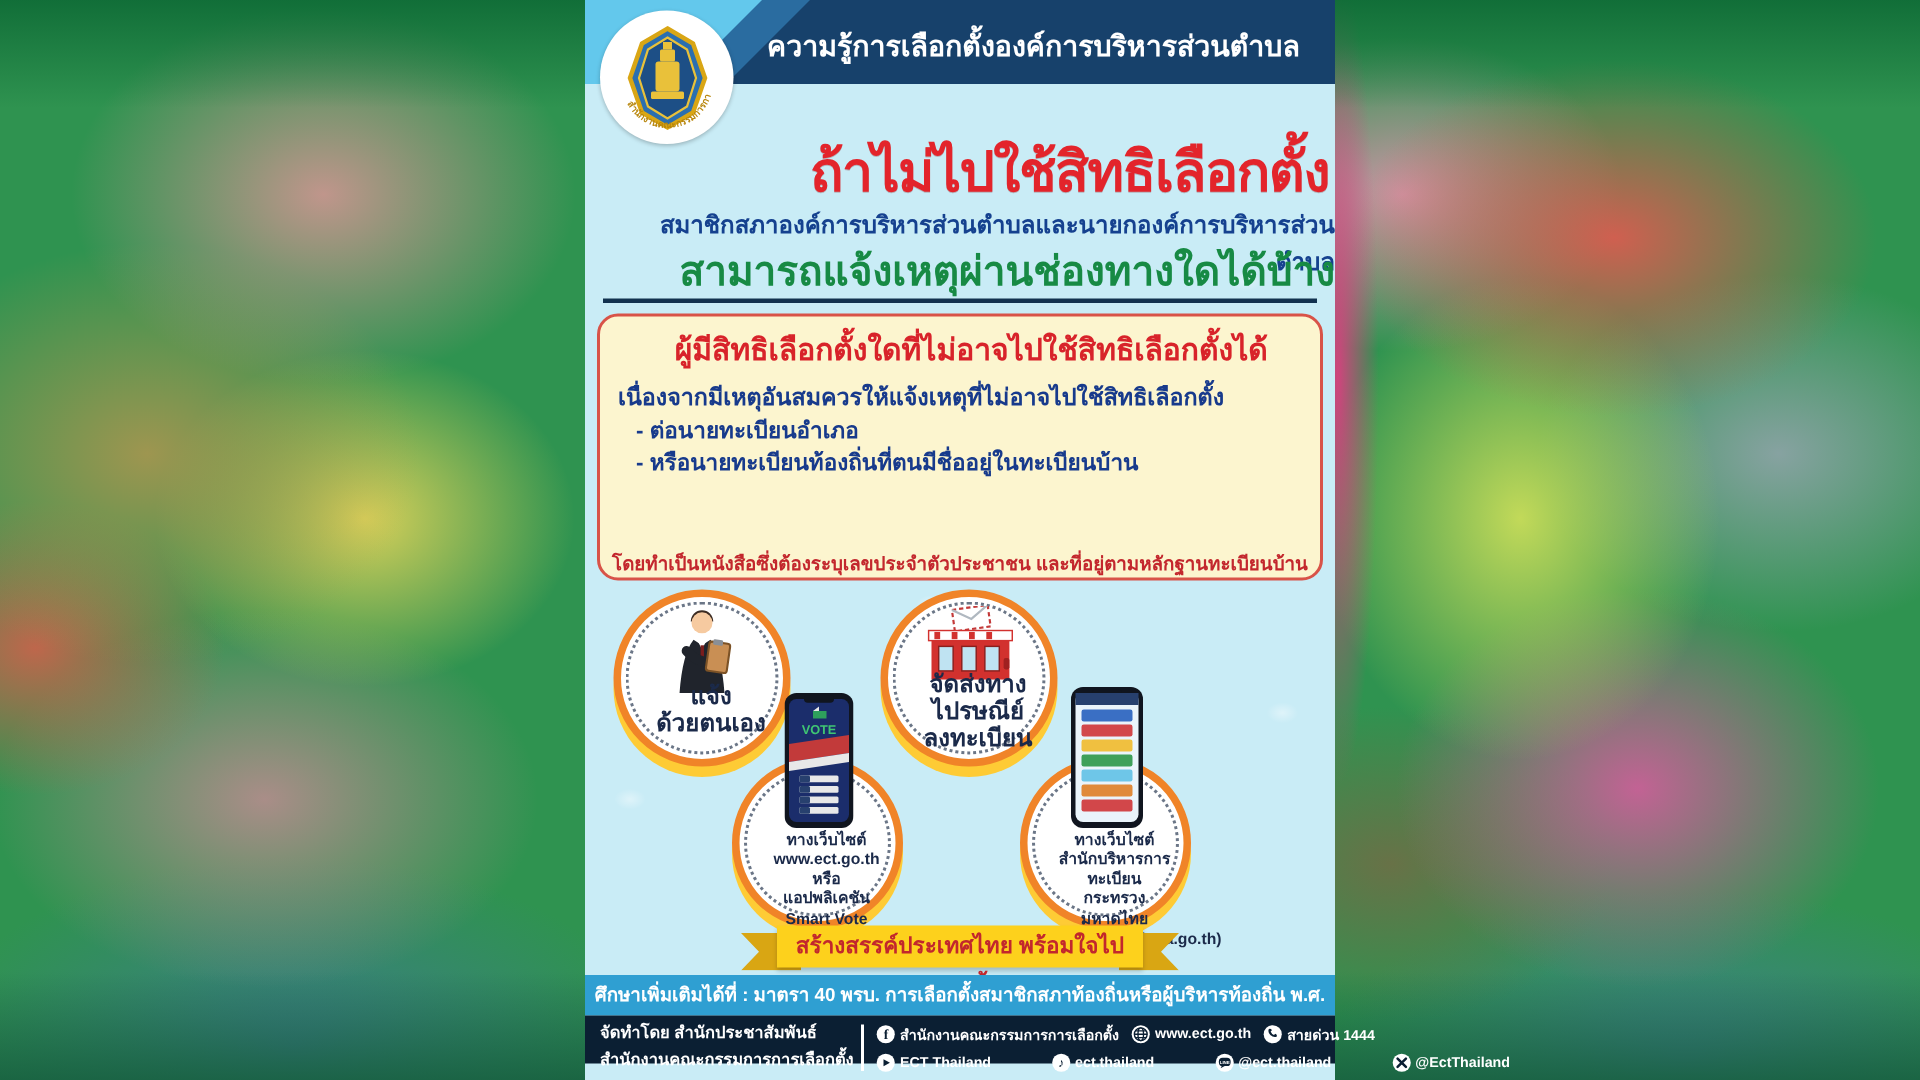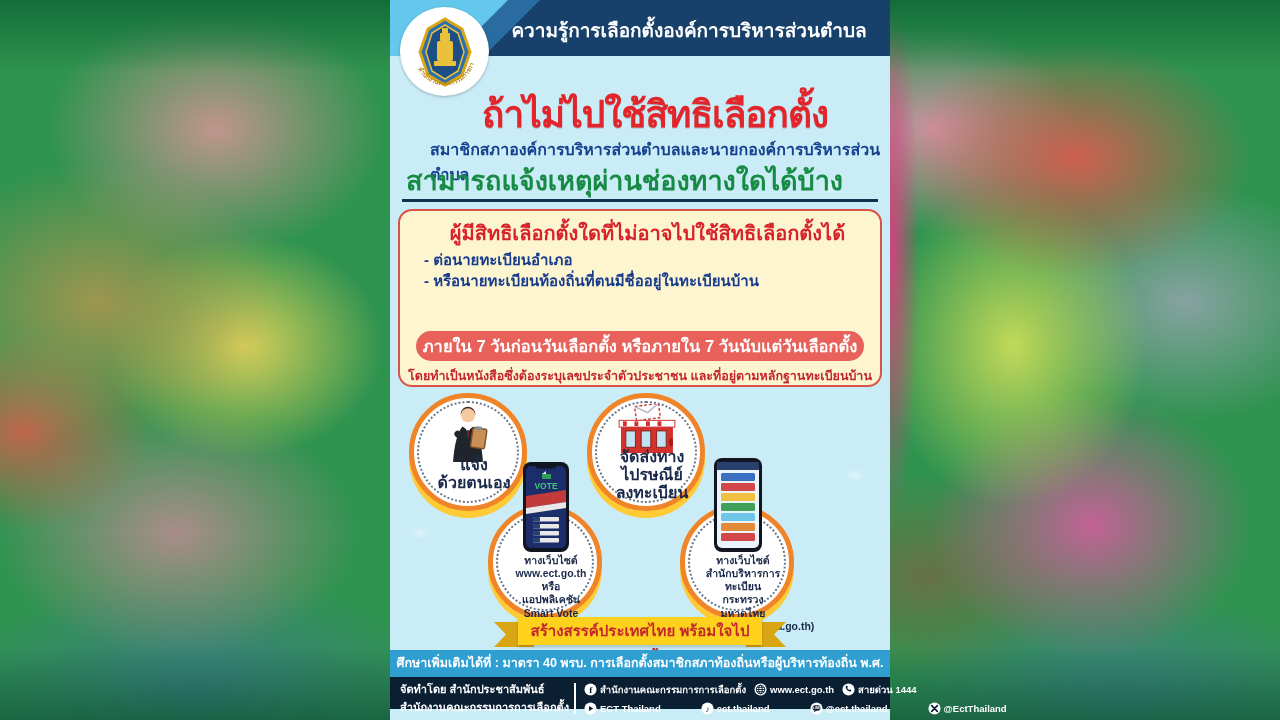--- a/index.html
+++ b/index.html
@@ -47,21 +47,21 @@
   
   #header { position:absolute; left:0; top:0; width:500px; height:56px; background:#17416b; overflow:hidden; }
   .hdr-deco1 { position:absolute; left:0; top:0; width:150px; height:150px; background:#2a6ca0; clip-path:polygon(0 0,100% 0,0 100%); }
   .hdr-deco2 { position:absolute; left:0; top:0; width:118px; height:118px; background:#63c8ec; clip-path:polygon(0 0,100% 0,0 100%); }
   #header-title { position:absolute; left:106px; right:8px; top:15px; text-align:center;
     color:#fff; font-size:19px; font-weight:bold; }
   #logo { position:absolute; left:10px; top:7px; width:89px; height:89px; border-radius:50%;
     background:#fff; z-index:6; box-shadow:0 1px 3px rgba(0,0,0,.25); display:flex; align-items:center; justify-content:center; }
 
   
-  .ttl { position:absolute; text-align:left; font-weight:bold;font-family:Liberation Mono, monospace; }
+  .ttl { position:absolute; text-align:right; font-weight:bold;font-family:Liberation Mono, monospace; }
   #main-title { left:92px; right:4px; top:84px; font-size:37px; color:#e3242b;
     text-shadow:0 1px 0 rgba(120,0,0,.25); letter-spacing:-1px; }
   #sub-title  { left:0; right:0; top:137px; font-size:16px; color:#15418f;padding-left:40px; }
   #question   { left:0; right:0; top:159px; font-size:27px; color:#178a44;padding-left:16px; }
   #divider { position:absolute; left:12px; right:12px; top:199px; height:3px; background:#12324f; }
 
   
   #info-box { position:absolute; left:8px; top:209px; width:484px; height:178px;
     background:#fcf5cf; border:2.5px solid #d85348; border-radius:14px; }
   #info-heading { margin-top:6px; text-align:center; font-size:20px; font-weight:bold; color:#d8232a;padding-left:15px; }
@@ -146,23 +146,23 @@
       </svg>
     </div>
 
     <div id="main-title" class="ttl">ถ้าไม่ไปใช้สิทธิเลือกตั้ง</div>
     <div id="sub-title" class="ttl">สมาชิกสภาองค์การบริหารส่วนตำบลและนายกองค์การบริหารส่วนตำบล</div>
     <div id="question" class="ttl">สามารถแจ้งเหตุผ่านช่องทางใดได้บ้าง</div>
     <div id="divider"></div>
 
     <div id="info-box">
       <div id="info-heading">ผู้มีสิทธิเลือกตั้งใดที่ไม่อาจไปใช้สิทธิเลือกตั้งได้</div>
+      <div id="info-reason">เนื่องจากมีเหตุอันสมควรให้แจ้งเหตุที่ไม่อาจไปใช้สิทธิเลือกตั้ง</div>
       <div class="bullet">- ต่อนายทะเบียนอำเภอ</div>
       <div class="bullet">- หรือนายทะเบียนท้องถิ่นที่ตนมีชื่ออยู่ในทะเบียนบ้าน</div>
-      <div id="deadline-pill">ภายใน 7 วันก่อนวันเลือกตั้ง หรือภายใน 7 วันนับแต่วันเลือกตั้ง</div>
       <div id="info-note">โดยทำเป็นหนังสือซึ่งต้องระบุเลขประจำตัวประชาชน และที่อยู่ตามหลักฐานทะเบียนบ้าน</div>
     </div>
 
     <div id="circle-1" class="circle big">
       <div class="dotring"></div>
       <div class="c-icon">
         <svg width="58" height="58" viewBox="0 0 60 62">
           <path d="M22 11 a8 8 0 0 1 16 0 z" fill="#3b2b22"></path>
           <circle cx="30" cy="12" r="7.5" fill="#f6caa0"></circle>
           <path d="M14 62 q2 -28 10 -38 l6 4 l6 -4 q8 10 10 38 z" fill="#20242c"></path>

